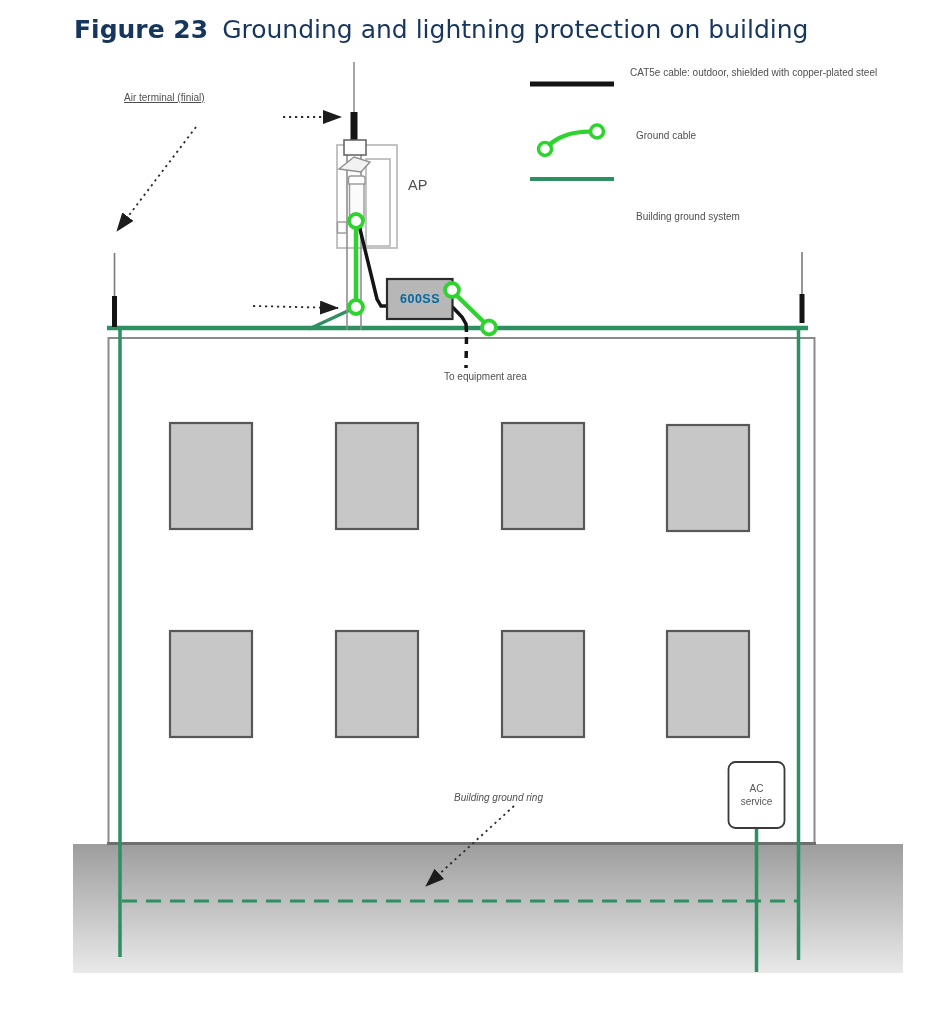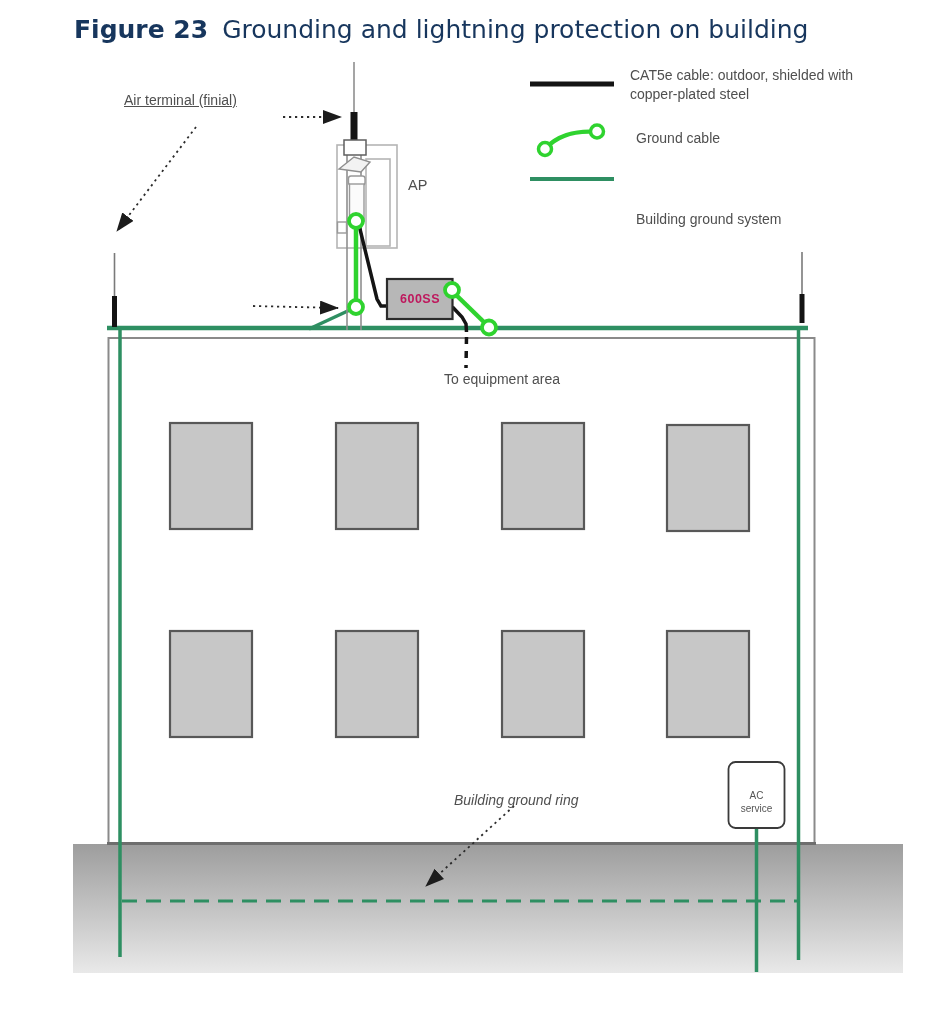--- a/index.html
+++ b/index.html
@@ -2,34 +2,34 @@
 <html><head>
 <meta charset="utf-8">
 <style>
   html,body{margin:0;padding:0;background:#ffffff;}
   .canvas{position:relative;width:947px;height:1014px;background:#ffffff;overflow:hidden;
           font-family:"Liberation Sans",sans-serif;}
   svg{position:absolute;left:0;top:0;}
   .title{position:absolute;left:74px;top:15px;font-family:"DejaVu Sans",sans-serif;
          font-size:25px;color:#17365d;white-space:nowrap;}
   .title .fig-label{font-weight:bold;margin-right:14px;}
-  .lbl{position:absolute;font-size:14px;color:#4f4f4f;white-space:nowrap;}
+  .lbl{position:absolute;font-size:10px;color:#4f4f4f;white-space:nowrap;}
   .wrap{white-space:normal;line-height:1.35;}
   .legend-cat5e{left:630px;top:66px;width:262px;}
   .legend-groundcable{left:636px;top:130px;}
   .legend-buildingground{left:636px;top:171px;margin-top:40px;}
   .air-terminal{left:124px;top:92px;text-decoration:underline;}
   .tower-grounding{left:143px;top:277px;width:145px;text-align:center;}
   .ap-label{left:408px;top:177px;font-size:14.5px;}
   .to-equipment{left:444px;top:371px;}
   .ground-ring{left:454px;top:792px;font-style:italic;}
   .box-600ss{position:absolute;left:387px;top:279px;width:66px;height:40px;display:flex;
              align-items:center;justify-content:center;font-size:12.5px;font-weight:bold;
-             letter-spacing:.5px;color:#be185d;}
-  .ac-service{position:absolute;left:728px;top:762px;width:57px;height:80px;display:flex;
+             letter-spacing:.5px;color:#0369a1;}
+  .ac-service{position:absolute;left:728px;top:762px;width:57px;height:66px;display:flex;
               align-items:center;justify-content:center;text-align:center;font-size:10px;
               color:#555;}
   .ac-service span{display:block;width:42px;white-space:normal;line-height:1.35;}
 </style>
 </head>
 <body>
 
 <div class="canvas">
 
   <svg width="947" height="1014" viewBox="0 0 947 1014">

